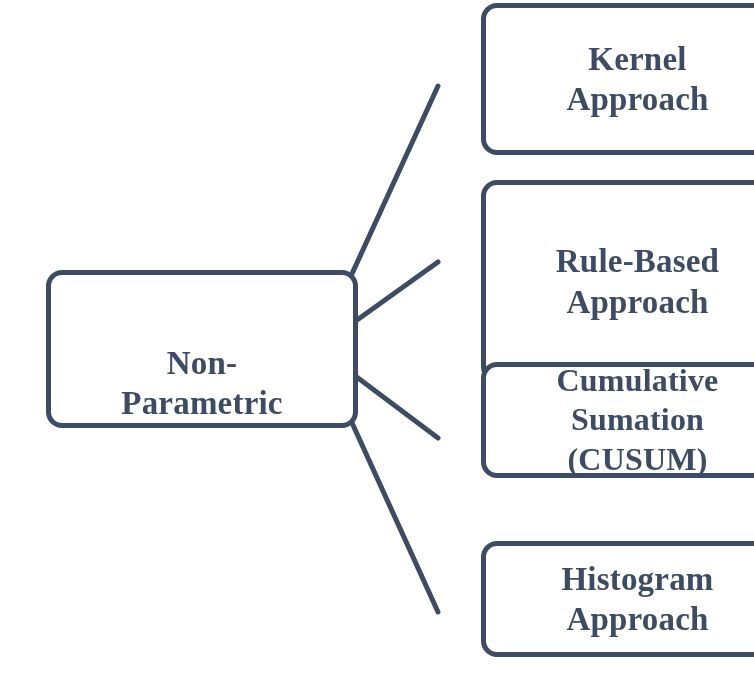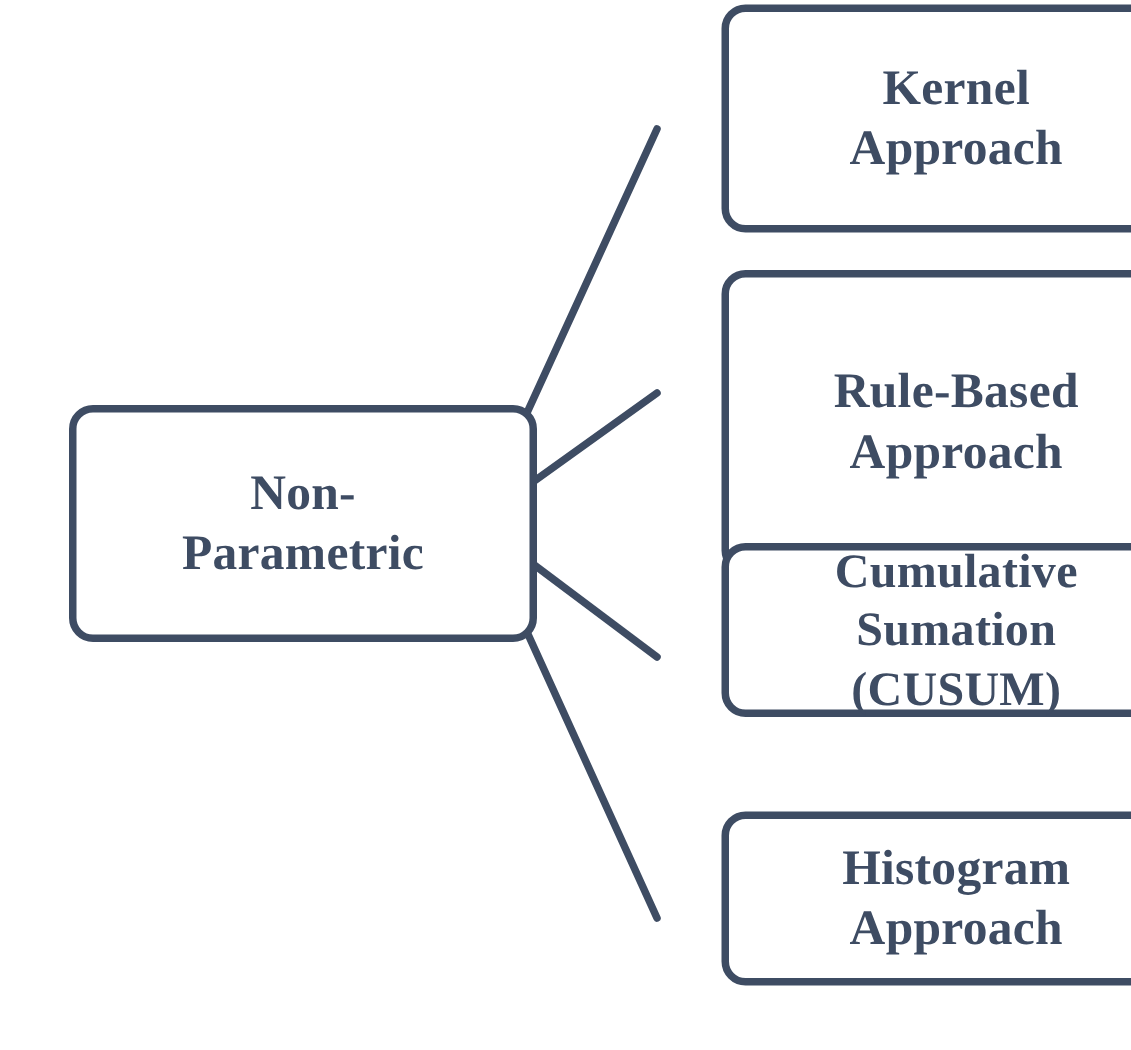--- a/index.html
+++ b/index.html
@@ -43,20 +43,21 @@
     letter-spacing: 0.2px;
     white-space: pre-line;
     padding: 0 8px;
   }
   #root-node {
     left: 3px;
     top: 270px;
     width: 312px;
     height: 158px;
     z-index: 2;
+    align-items: flex-end;
   }
   #root-node .node-label { font-size: 33px; }
 
   #node-0 {
     left: 438px;
     top: 3px;
     width: 313px;
     height: 152px;
     z-index: 2;
   }

